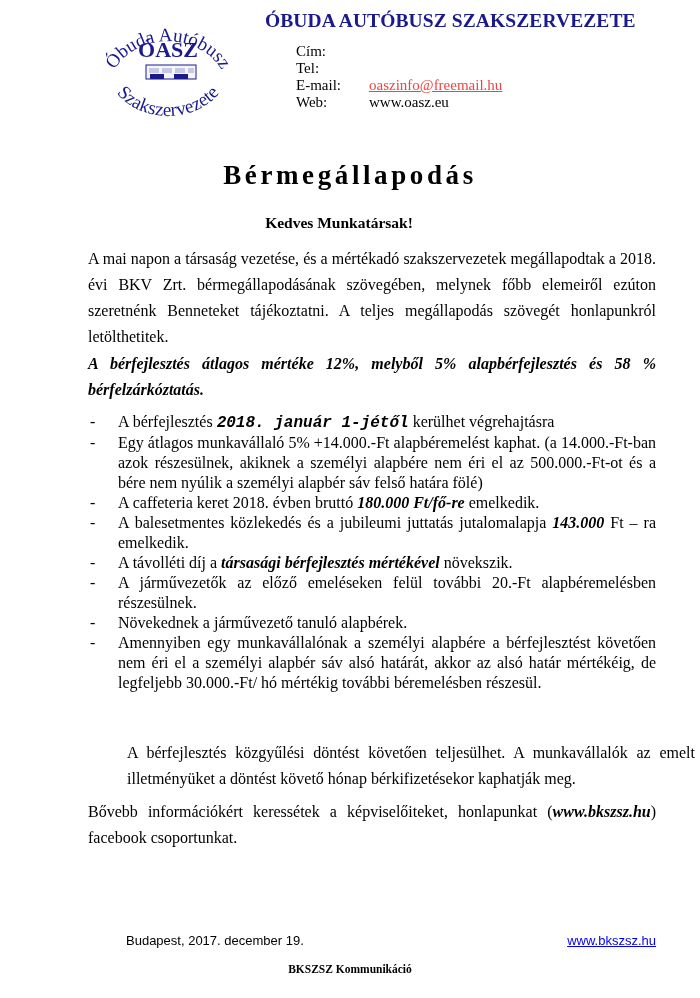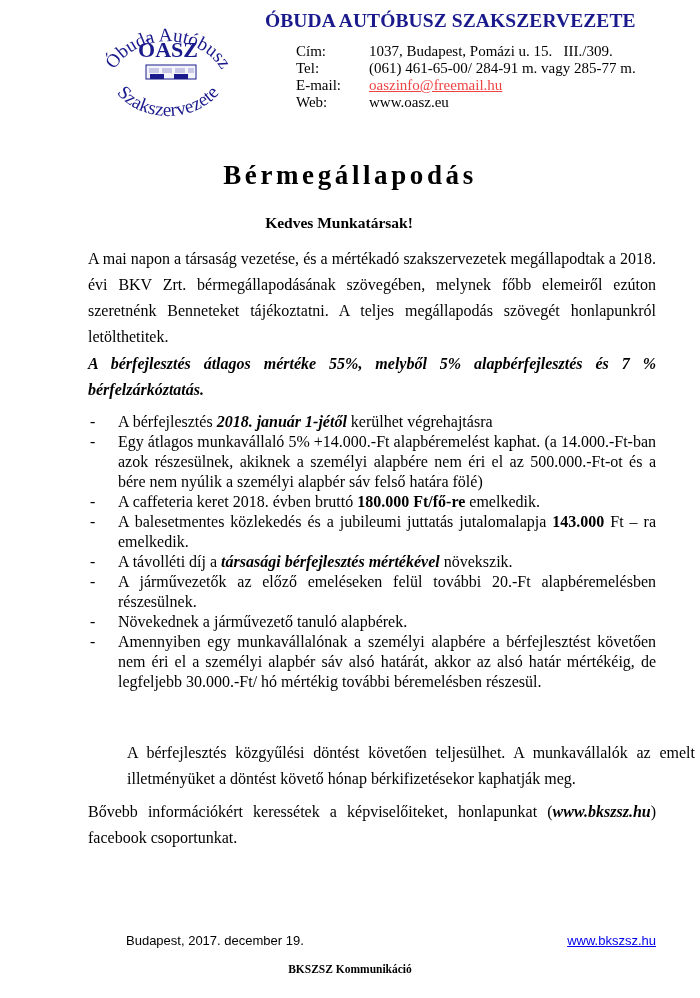--- a/index.html
+++ b/index.html
@@ -57,47 +57,45 @@
   <text fill="#1a1a8c" font-family="Liberation Serif, serif" font-size="19">
     <textPath href="#arcBot" startOffset="50%" text-anchor="middle" id="logoBot">Szakszervezete</textPath>
   </text>
 </svg>
 
 <div class="org-title">ÓBUDA AUTÓBUSZ SZAKSZERVEZETE</div>
 
 <div class="contact">
   <div class="row">
     <span class="lbl">Cím:</span>
-    <span style="white-space:pre">1037, Budapest, Pomázi u. 15.   III./309.</span>
   </div>
   <div class="row">
     <span class="lbl">Tel:</span>
-    <span>(061) 461-65-00/ 284-91 m. vagy 285-77 m.</span>
   </div>
   <div class="row">
     <span class="lbl">E-mail:</span>
     <a>oaszinfo@freemail.hu</a>
   </div>
   <div class="row">
     <span class="lbl">Web:</span>
     <span>www.oasz.eu</span>
   </div>
 </div>
 
 <div class="doc-title">Bérmegállapodás</div>
 <div class="greeting">Kedves Munkatársak!</div>
 
 <div class="para p1">A mai napon a társaság vezetése, és a mértékadó szakszervezetek megállapodtak a 2018. évi BKV Zrt. bérmegállapodásának szövegében, melynek főbb elemeiről ezúton szeretnénk Benneteket tájékoztatni. A teljes megállapodás szövegét honlapunkról letölthetitek.</div>
-<div class="para p2">A bérfejlesztés átlagos mértéke 55%, melyből 5% alapbérfejlesztés és 7 % bérfelzárkóztatás.</div>
+<div class="para p2">A bérfejlesztés átlagos mértéke 12%, melyből 5% alapbérfejlesztés és 58 % bérfelzárkóztatás.</div>
 
 <ul class="list" id="itemList">
-    <li><span class="dash">-</span><span>A bérfejlesztés </span><b style="font-style: italic;">2018. január 1-jétől</b><span> kerülhet végrehajtásra</span></li>
+    <li><span class="dash">-</span><span>A bérfejlesztés </span><b style="font-style: italic; font-family: Liberation Mono, monospace;">2018. január 1-jétől</b><span> kerülhet végrehajtásra</span></li>
     <li><span class="dash">-</span><span>Egy átlagos munkavállaló 5% +14.000.-Ft alapbéremelést kaphat. (a 14.000.-Ft-ban azok részesülnek, akiknek a személyi alapbére nem éri el az 500.000.-Ft-ot és a bére nem nyúlik a személyi alapbér sáv felső határa fölé)</span></li>
-    <li><span class="dash">-</span><span>A caffeteria keret 2018. évben bruttó </span><b style="">180.000 Ft/fő-re</b><span> emelkedik.</span></li>
-    <li><span class="dash">-</span><span>A balesetmentes közlekedés és a jubileumi juttatás jutalomalapja </span><b style="">143.000</b><span> Ft – ra emelkedik.</span></li>
+    <li><span class="dash">-</span><span>A caffeteria keret 2018. évben bruttó </span><b style="font-style: italic;">180.000 Ft/fő-re</b><span> emelkedik.</span></li>
+    <li><span class="dash">-</span><span>A balesetmentes közlekedés és a jubileumi juttatás jutalomalapja </span><b style="font-style: italic;">143.000</b><span> Ft – ra emelkedik.</span></li>
     <li><span class="dash">-</span><span>A távolléti díj a </span><b style="font-style: italic;">társasági bérfejlesztés mértékével</b><span> növekszik.</span></li>
     <li><span class="dash">-</span><span>A járművezetők az előző emeléseken felül további 20.-Ft alapbéremelésben részesülnek.</span></li>
     <li><span class="dash">-</span><span>Növekednek a járművezető tanuló alapbérek.</span></li>
     <li><span class="dash">-</span><span>Amennyiben egy munkavállalónak a személyi alapbére a bérfejlesztést követően nem éri el a személyi alapbér sáv alsó határát, akkor az alsó határ mértékéig, de legfeljebb 30.000.-Ft/ hó mértékig további béremelésben részesül.</span></li>
   </ul>
 
 <div class="para p3">A bérfejlesztés közgyűlési döntést követően teljesülhet. A munkavállalók az emelt illetményüket a döntést követő hónap bérkifizetésekor kaphatják meg.</div>
 <div class="para p4">
   <span>Bővebb információkért keressétek a képviselőiteket, honlapunkat (</span><b><i>www.bkszsz.hu</i></b><span>) facebook csoportunkat.</span>
 </div>

